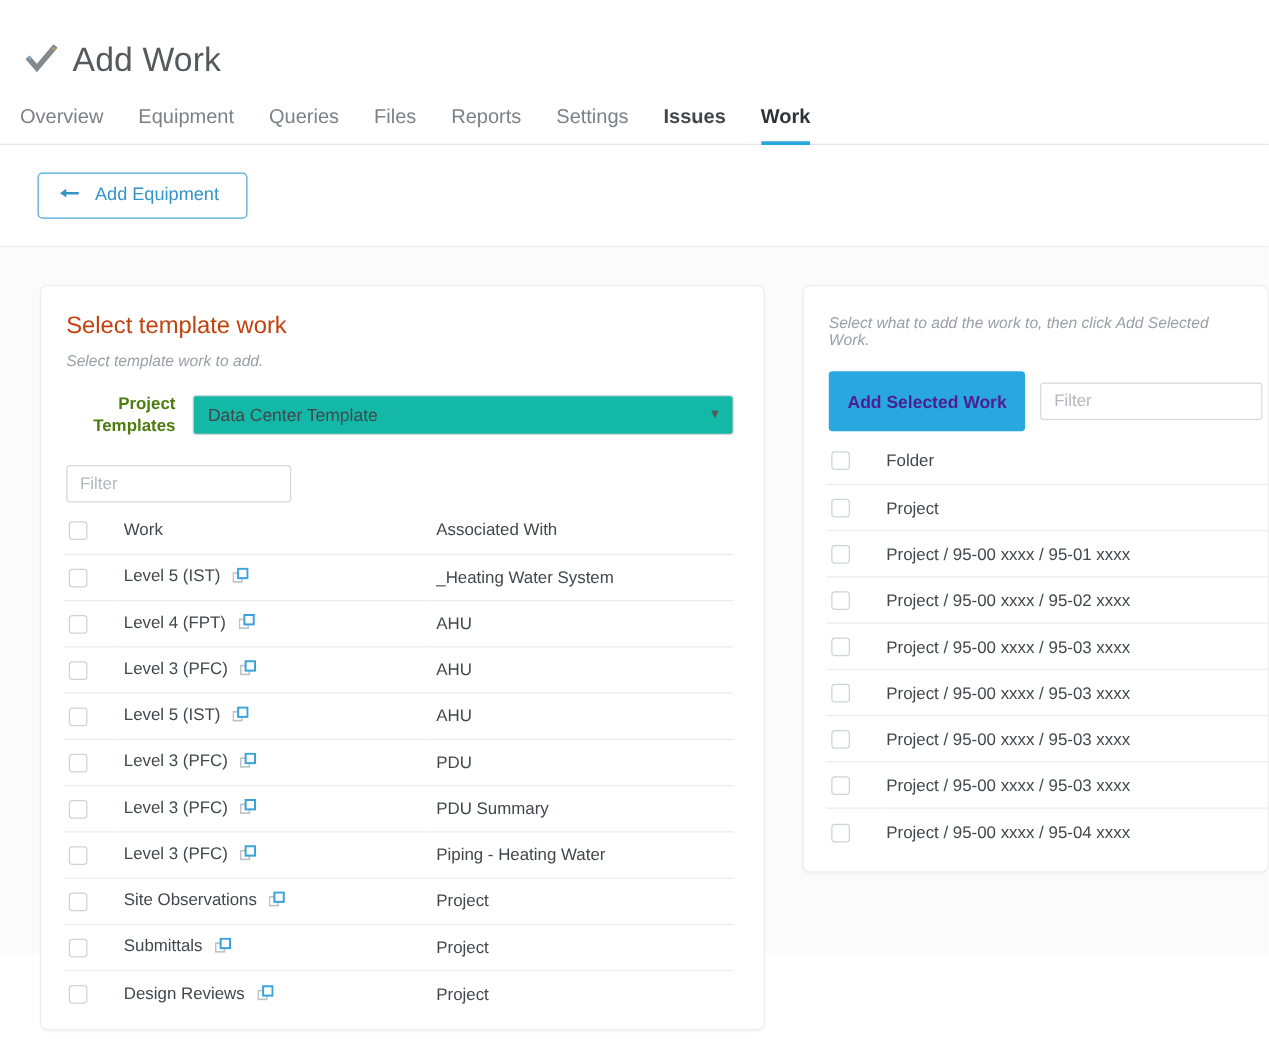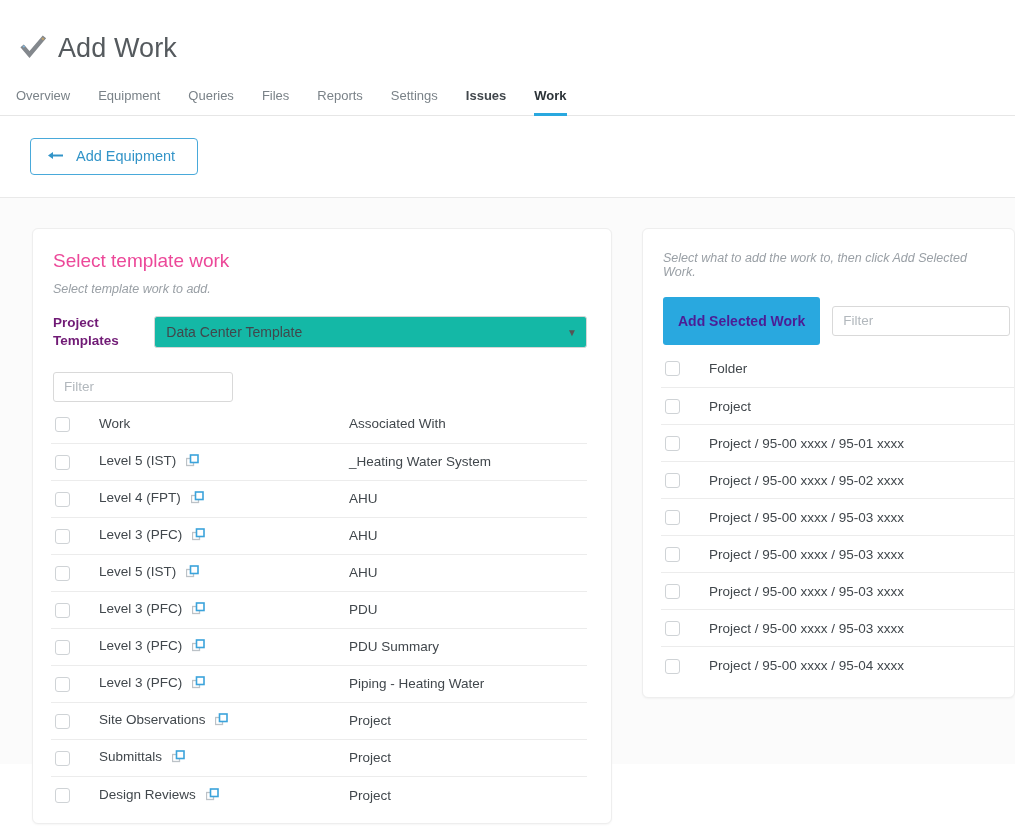--- a/index.html
+++ b/index.html
@@ -41,21 +41,21 @@
     display: flex;
     align-items: flex-end;
     gap: 0px;
     padding: 0 16px;
     height: 46px;
     background: #ffffff;
     border-bottom: 1px solid #e6e6e6;
   }
   .tab {
     position: relative;
-    font-size: 13px;
+    font-size: 16px;
     color: #7a8288;
     padding: 0 14px 13px 14px;
     cursor: pointer;
     white-space: nowrap;
     line-height: 1;
   }
   .tab:first-child { padding-left: 0; }
   .tab.strong { color: #41474c; font-weight: bold; }
   .tab.active { color: #2c3338; font-weight: bold; }
   .tab.active::after {
@@ -105,43 +105,44 @@
     border: 1px solid #eeeeee;
     border-radius: 6px;
     box-shadow: 0 1px 2px rgba(0,0,0,0.04);
     padding: 22px 24px 10px 18px;
   }
   .card-left  { width: 580px; min-height: 570px; }
   .card-right { width: 560px; min-height: 470px; }
 
   .card-title {
     font-size: 19px;
-    color: #ec4899;
+    color: #c2410c;
     font-weight: 400;
     margin: 0 0 12px 2px;
     line-height: 1;
   }
   .card-sub {
     font-size: 12.5px;
     color: #9aa0a6;
     font-style: italic;
     margin: 0 0 18px 2px;
   }
 
   
   .form-row {
     display: flex; align-items: center;
     gap: 14px;
     margin: 0 0 22px 2px;
   }
   .form-label {
     width: 88px;
+    text-align: right;
     font-size: 13.5px;
     font-weight: bold;
-    color: #701a75;
+    color: #4d7c0f;
     line-height: 1.35;
   }
   .select-wrap { position: relative; width: 436px; }
   select.tpl-select {
     width: 100%;
     height: 32px;
     padding: 0 28px 0 11px;
     font-size: 14px;
     color: #41474c;
     background: #14b8a6;

